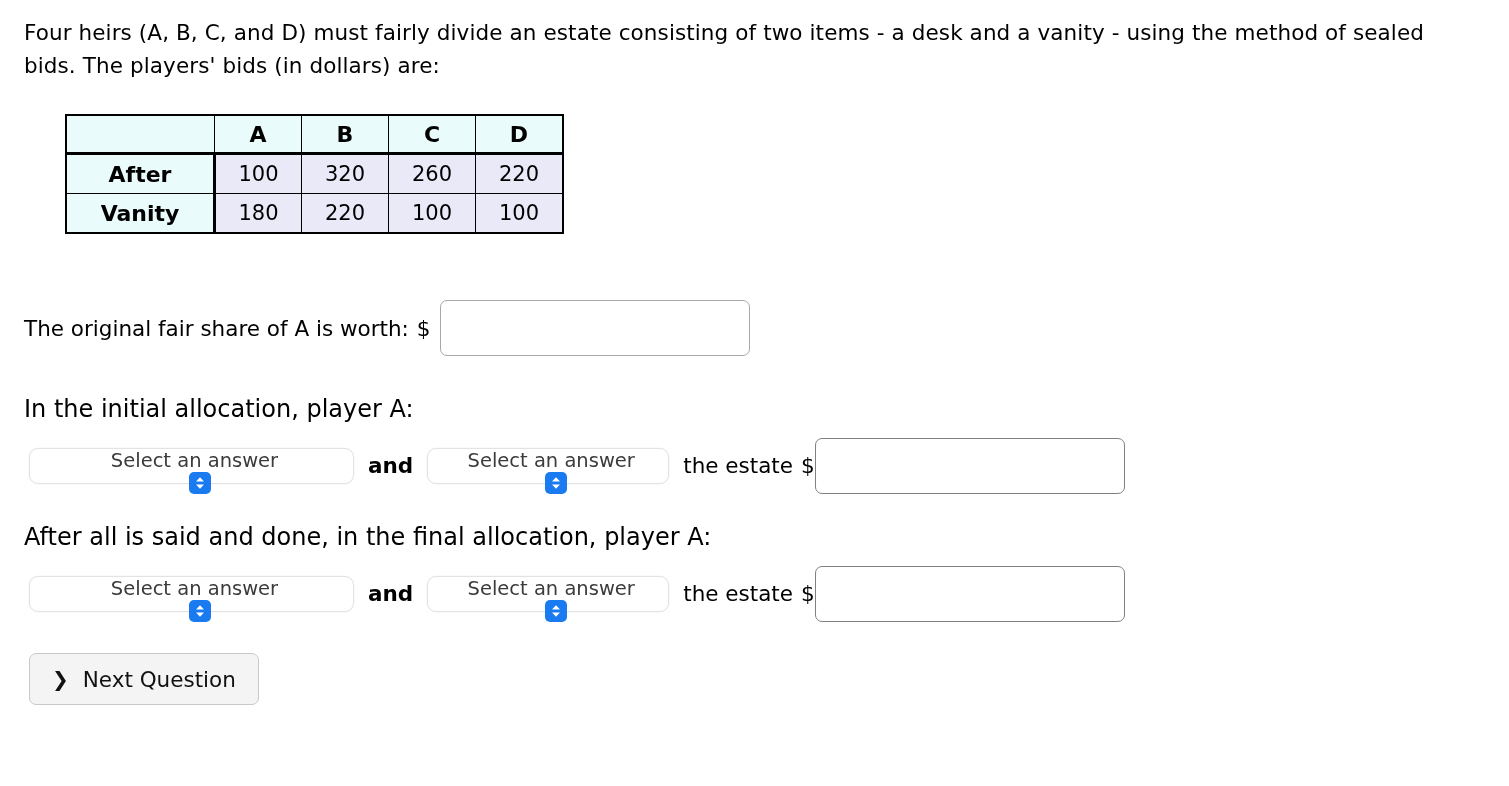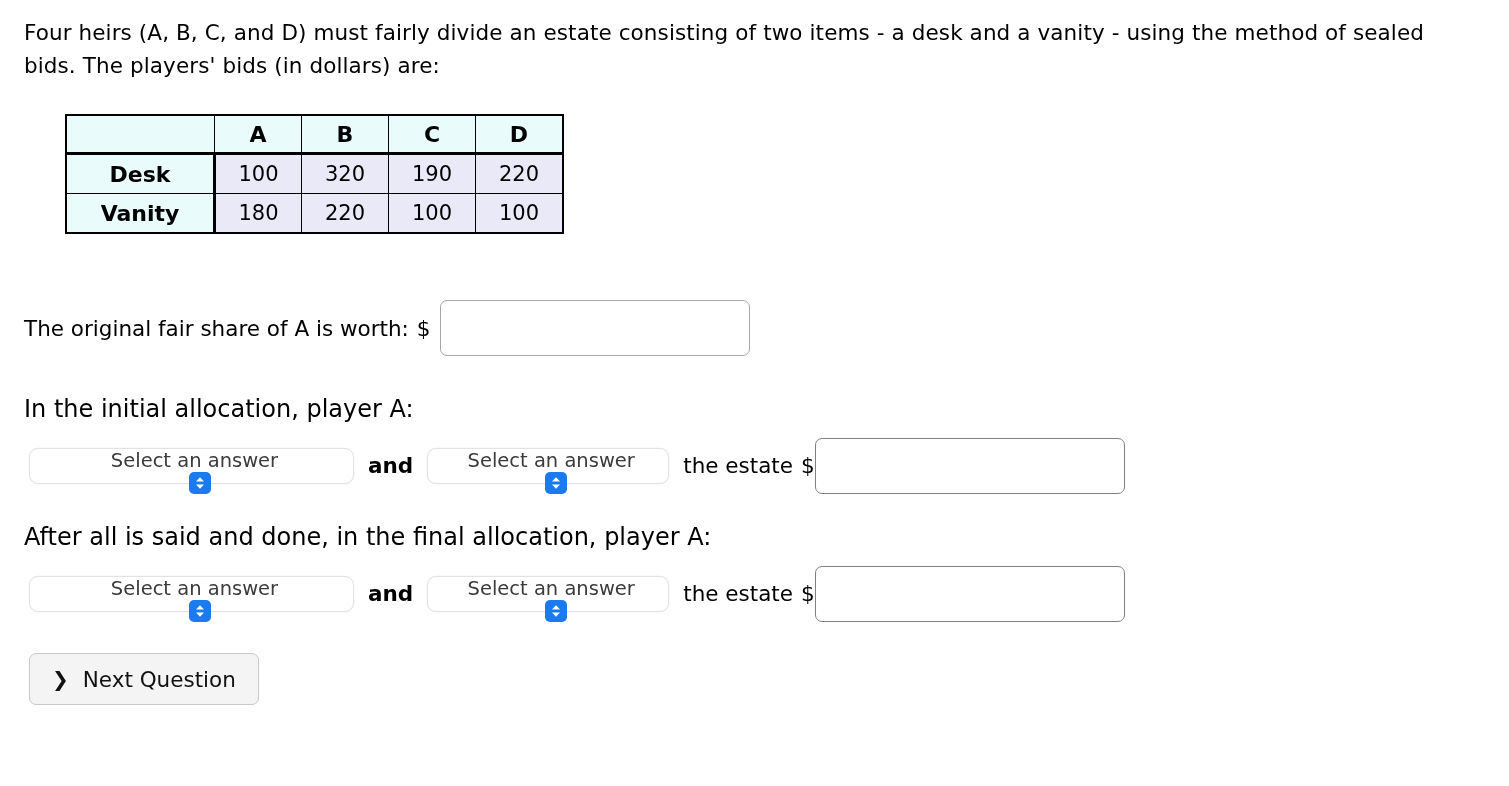--- a/index.html
+++ b/index.html
@@ -210,24 +210,24 @@
         <tr>
           <th class="corner col-label"></th>
           <th class="col-player">A</th>
           <th class="col-player">B</th>
           <th class="col-player">C</th>
           <th class="col-player">D</th>
         </tr>
       </thead>
       <tbody>
         <tr>
-          <th class="col-label">Desk</th>
+          <th class="col-label">After</th>
           <td>100</td>
           <td>320</td>
-          <td>190</td>
+          <td>260</td>
           <td>220</td>
         </tr>
         <tr>
           <th class="col-label">Vanity</th>
           <td>180</td>
           <td>220</td>
           <td>100</td>
           <td>100</td>
         </tr>
       </tbody>

